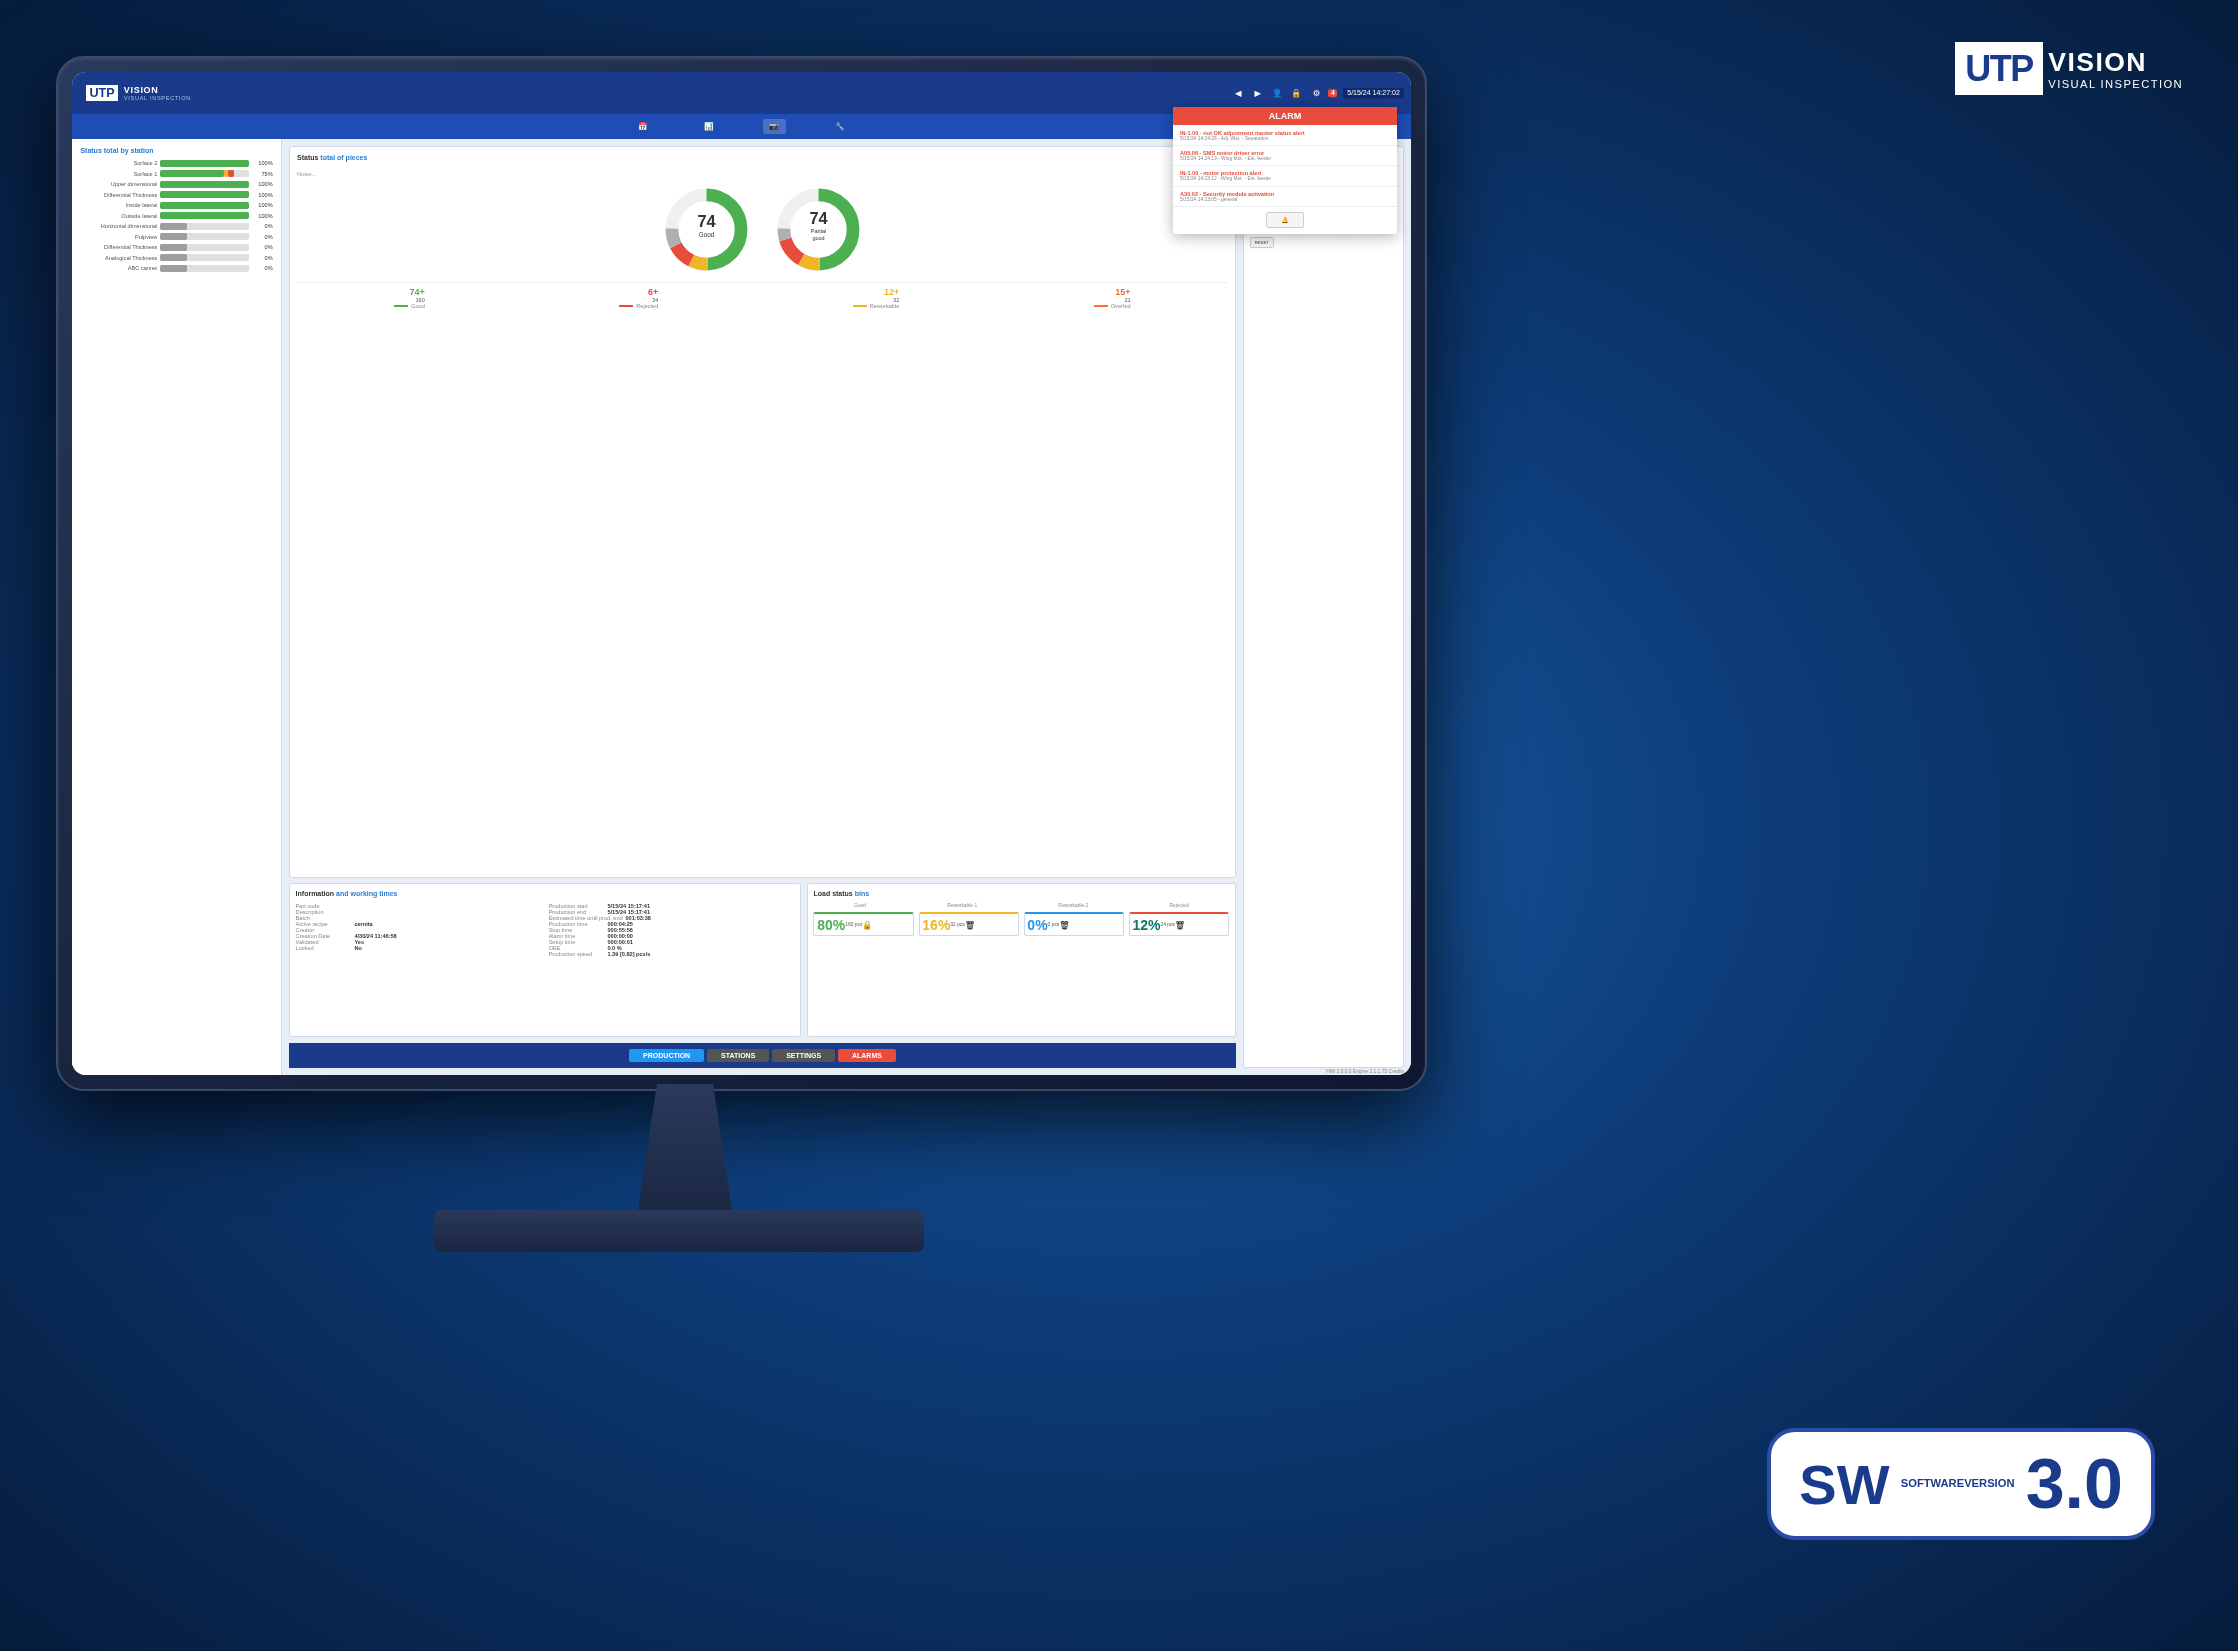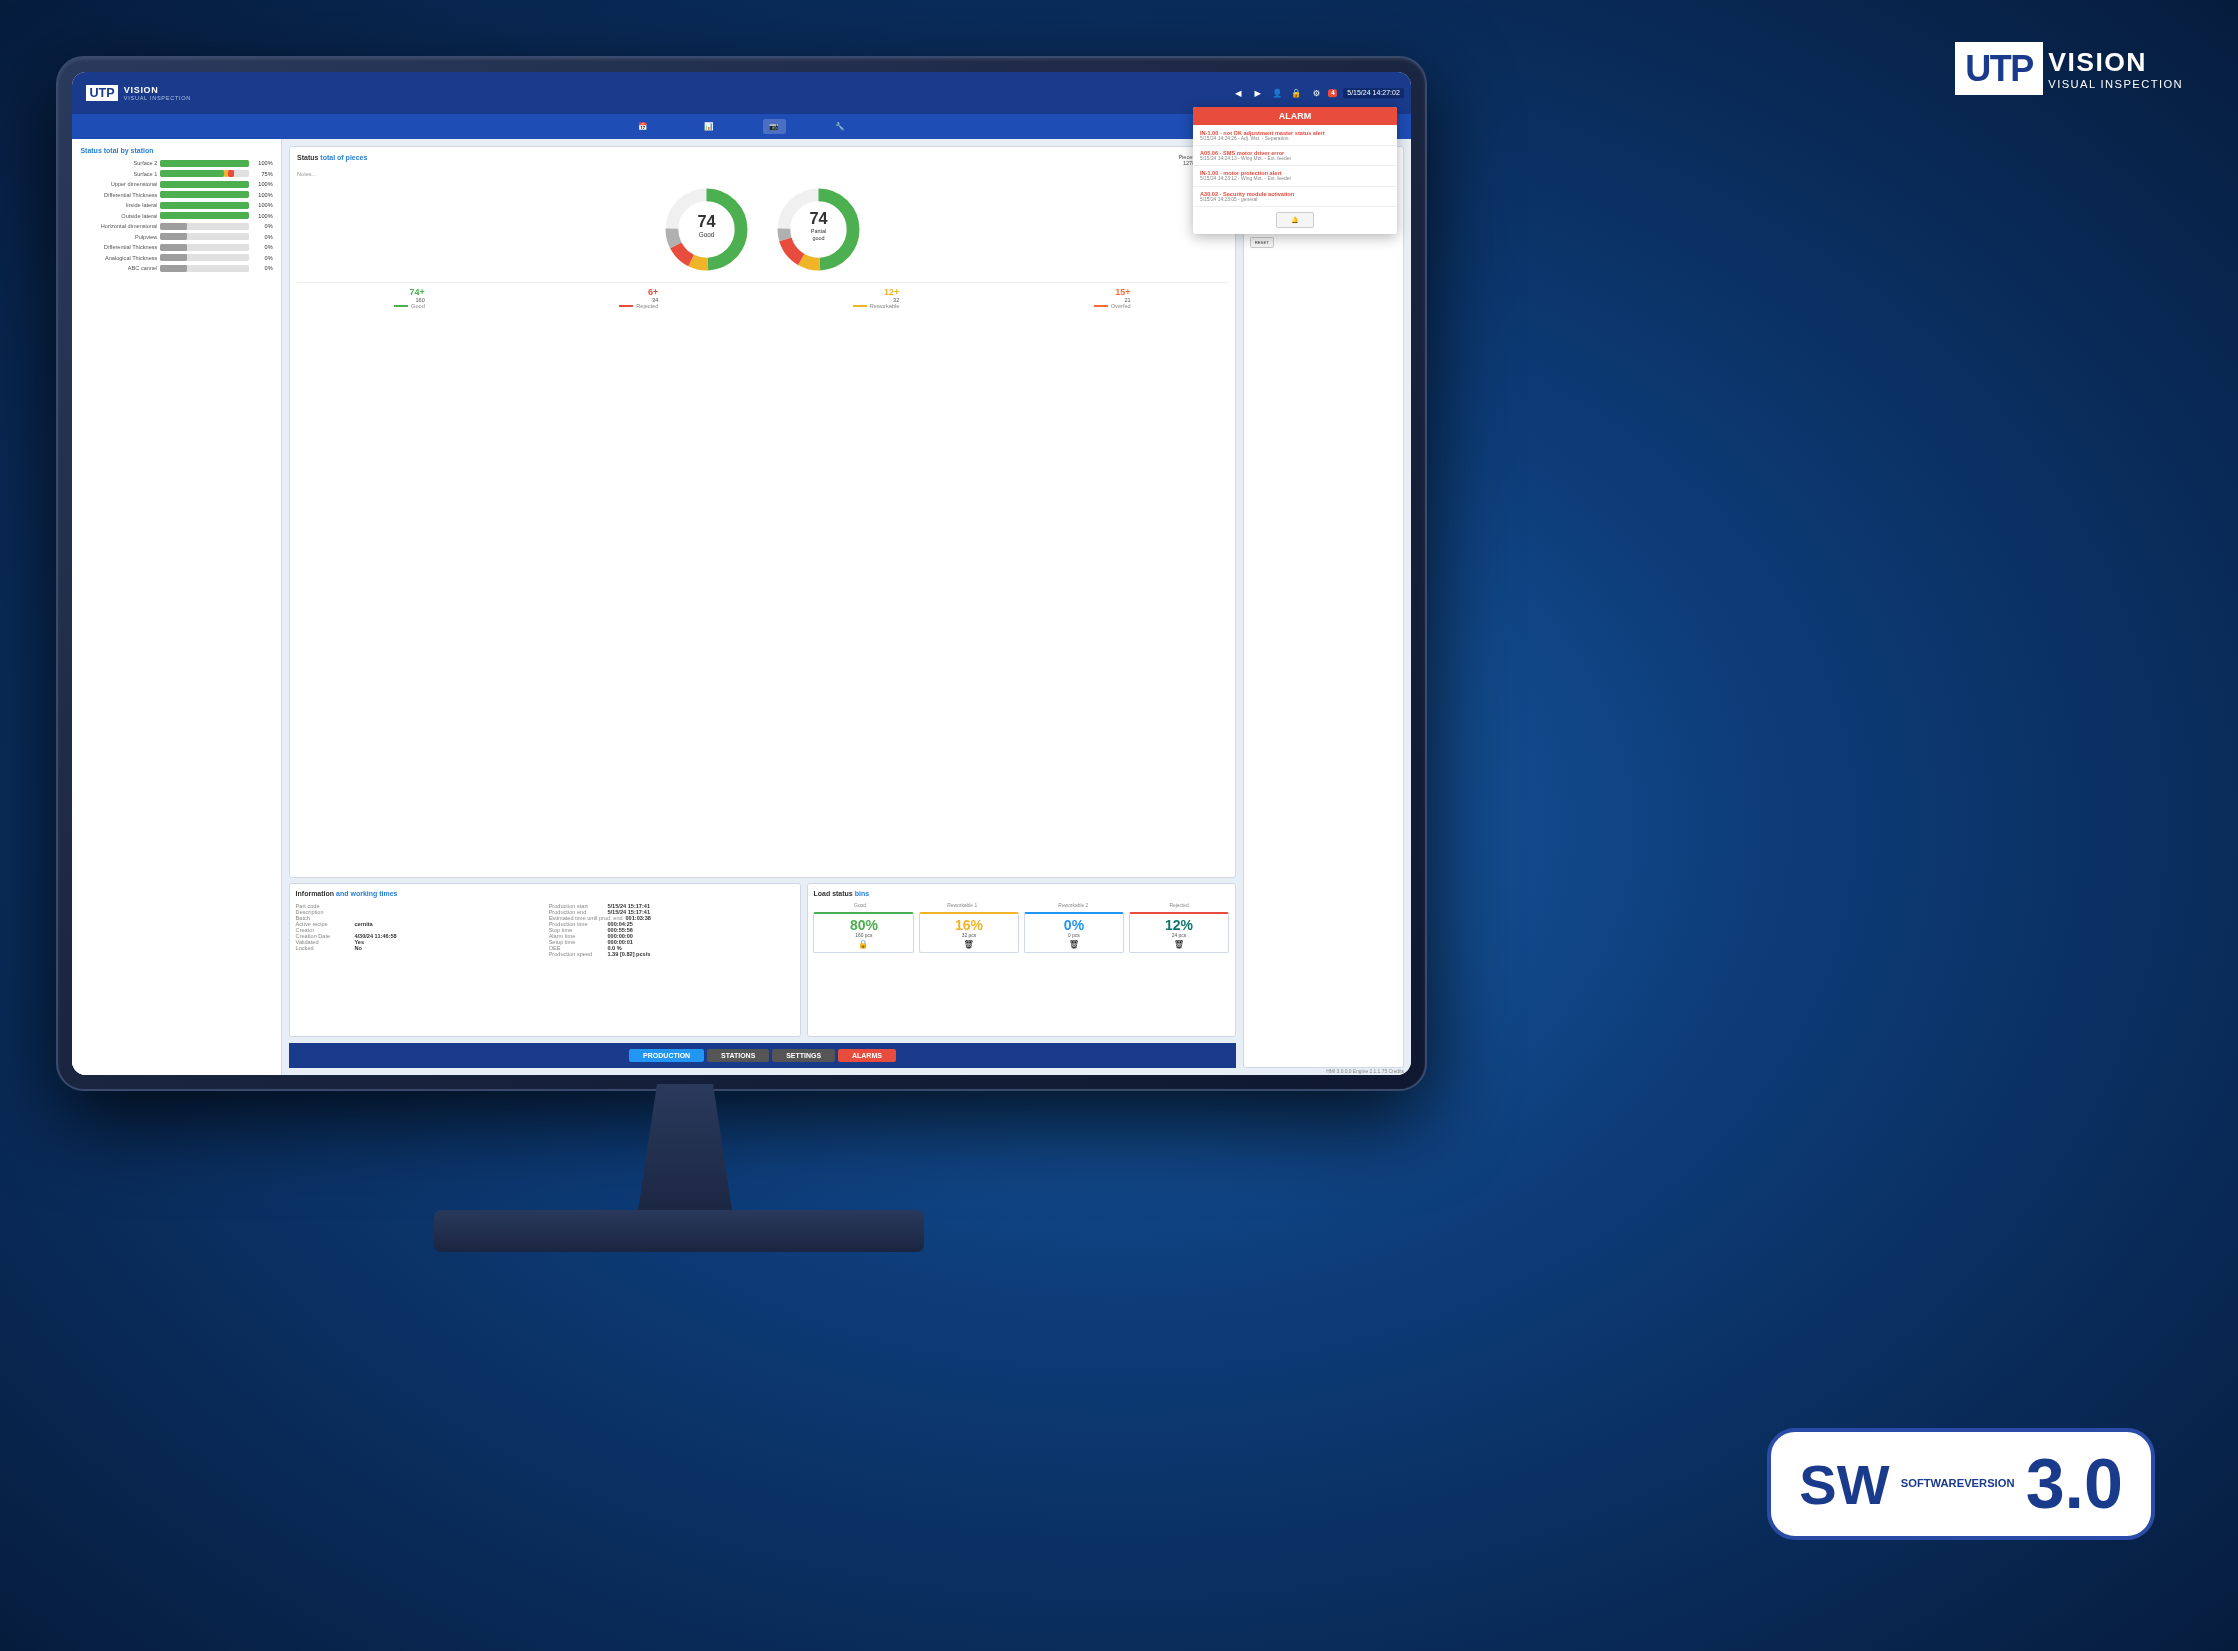--- a/index.html
+++ b/index.html
@@ -414,21 +414,21 @@
     .bins-row {
       display: flex;
       gap: 4.2px;
       margin-top: 4.2px;
     }
     .bin-item {
       flex: 1;
       border: 0.7px solid #d0d8e8;
       border-radius: 2.1px;
       display: flex;
-      flex-direction: column;
+      flex-direction: row;
       align-items: center;
       padding: 2.8px;
     }
     .bin-pct {
       font-size: 14px;
       font-weight: bold;
       color: #333;
     }
     .bin-good { border-top: 2.1px solid #4caf50; }
     .bin-rework1 { border-top: 2.1px solid #f0b429; }
@@ -530,21 +530,21 @@
       color: #333;
     }
     .reset-btn.blue { background: #2196f3; color: white; border-color: #2196f3; }
     .reset-btn.red { background: #e74c3c; color: white; border-color: #e74c3c; }
 
     
     .alarm-panel {
       position: absolute;
       top: 35px;
       right: 14px;
-      width: 204px;
+      width: 224px;
       background: white;
       border-radius: 2.8px;
       box-shadow: 0 2.8px 14px rgba(0,0,0,0.3);
       z-index: 100;
       overflow: hidden;
     }
     .alarm-header {
       background: #e74c3c;
       color: white;
       text-align: center;

